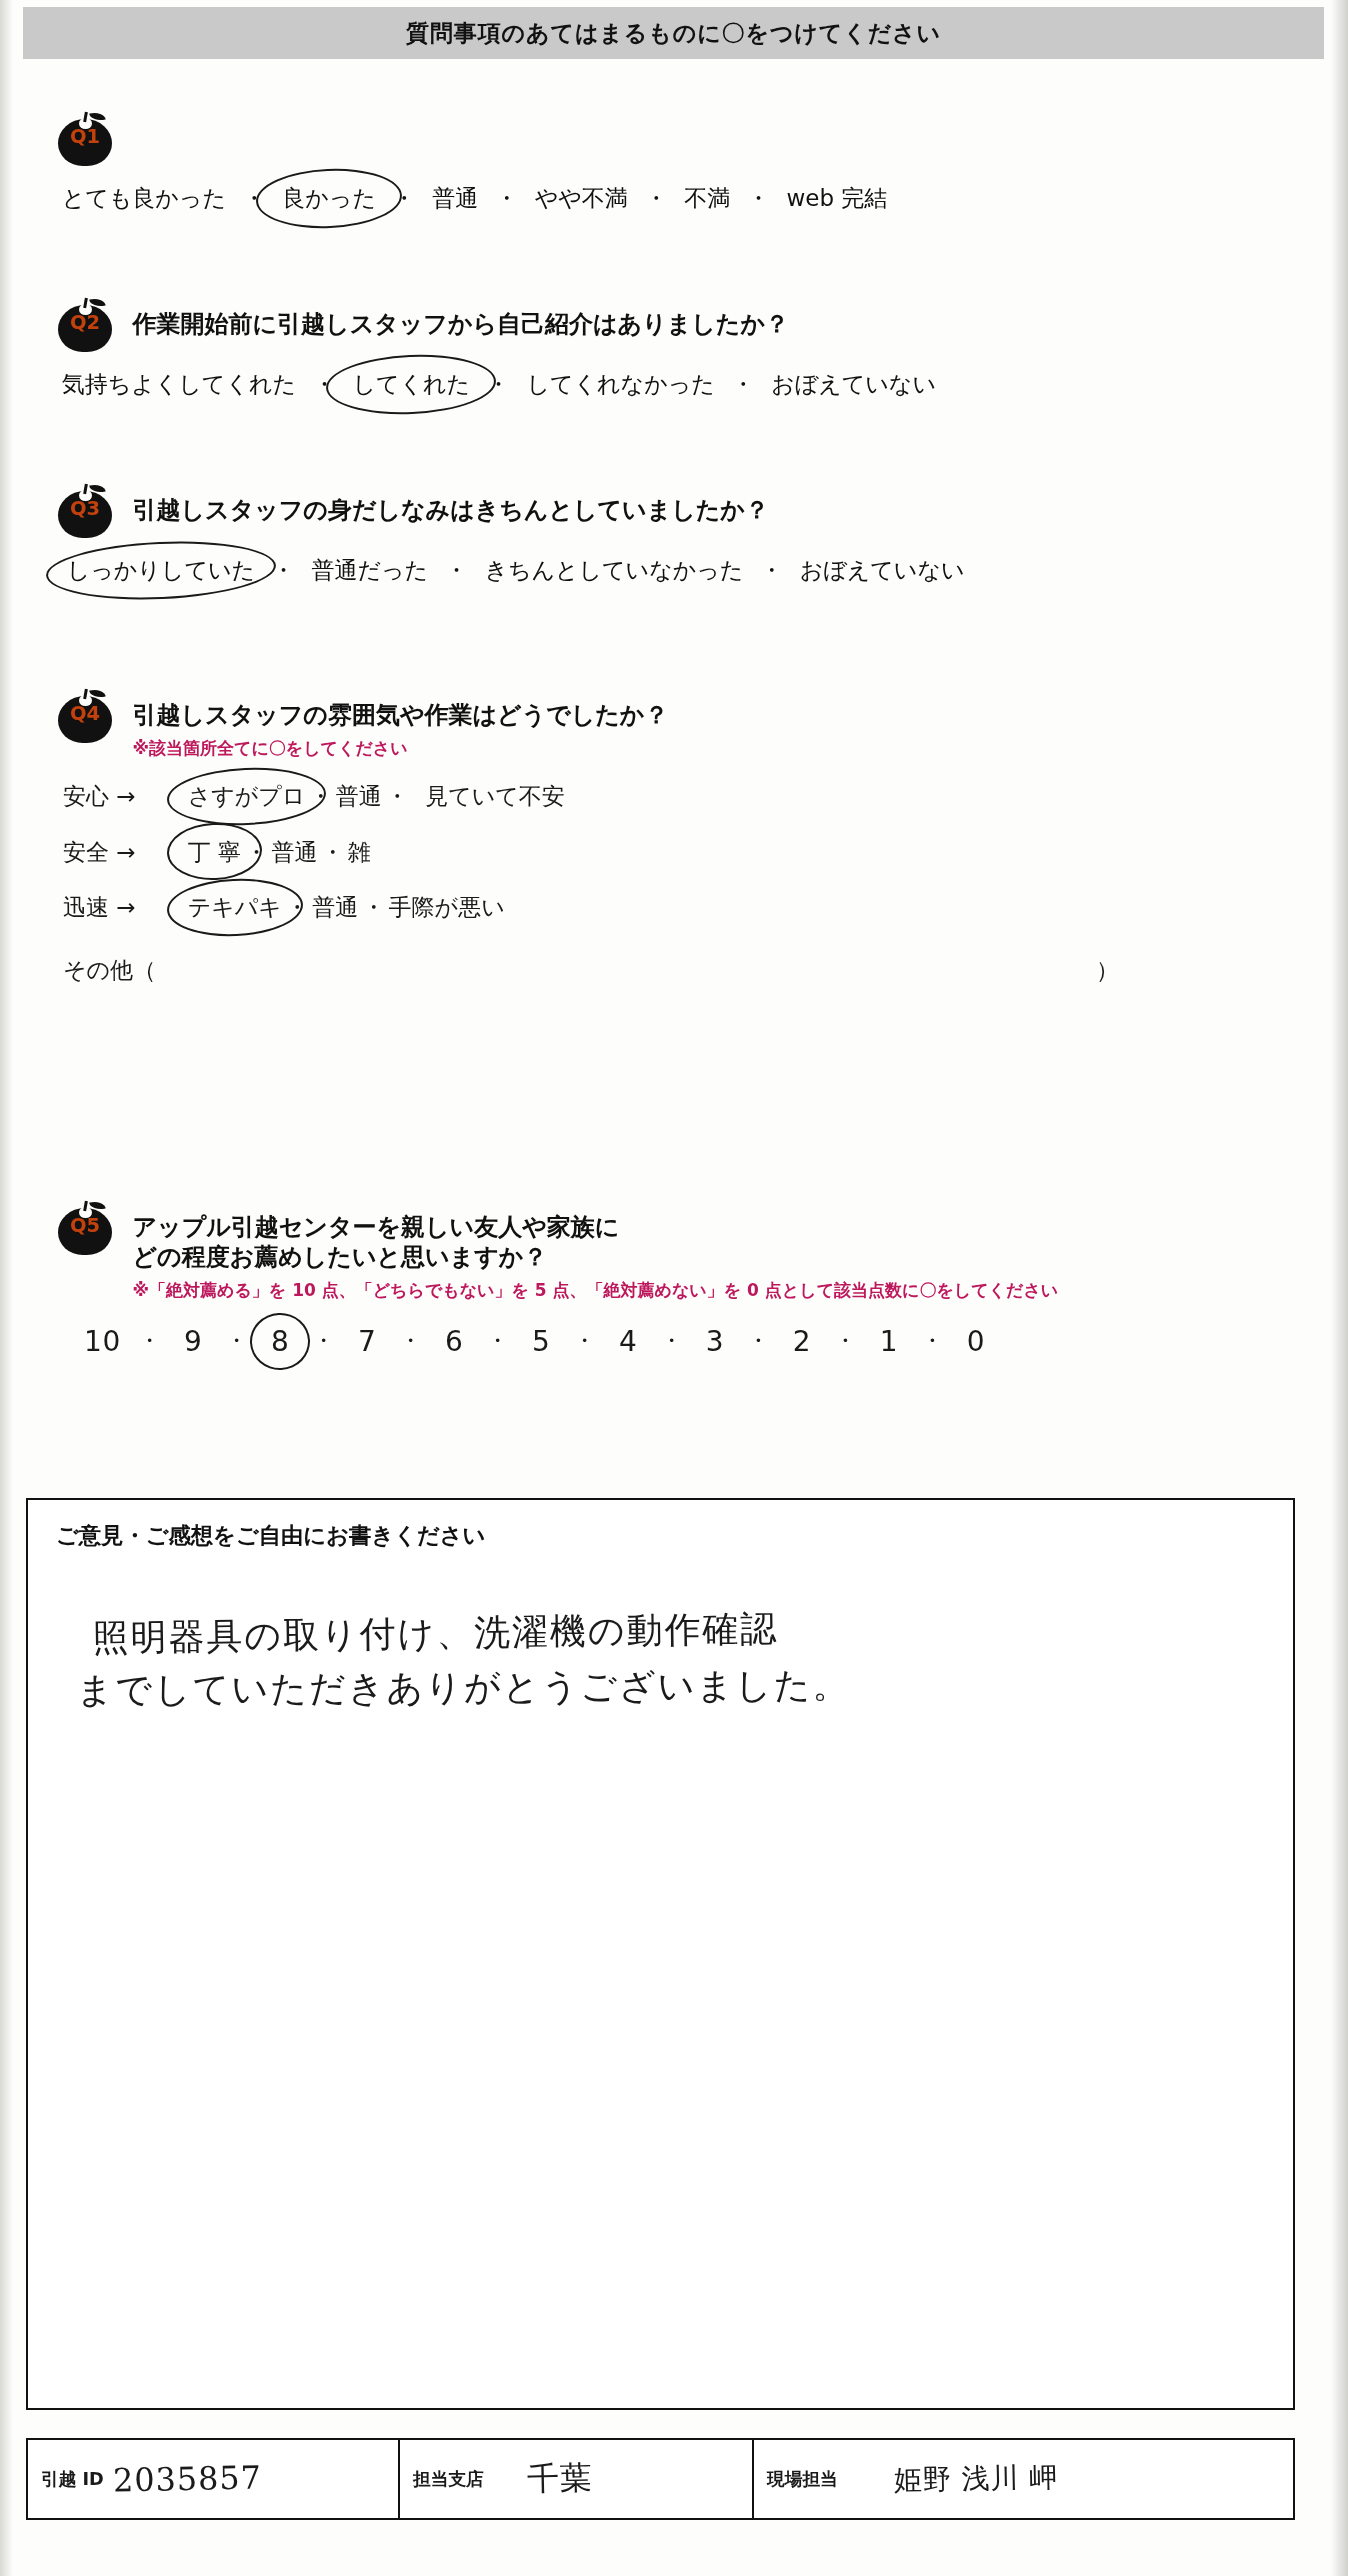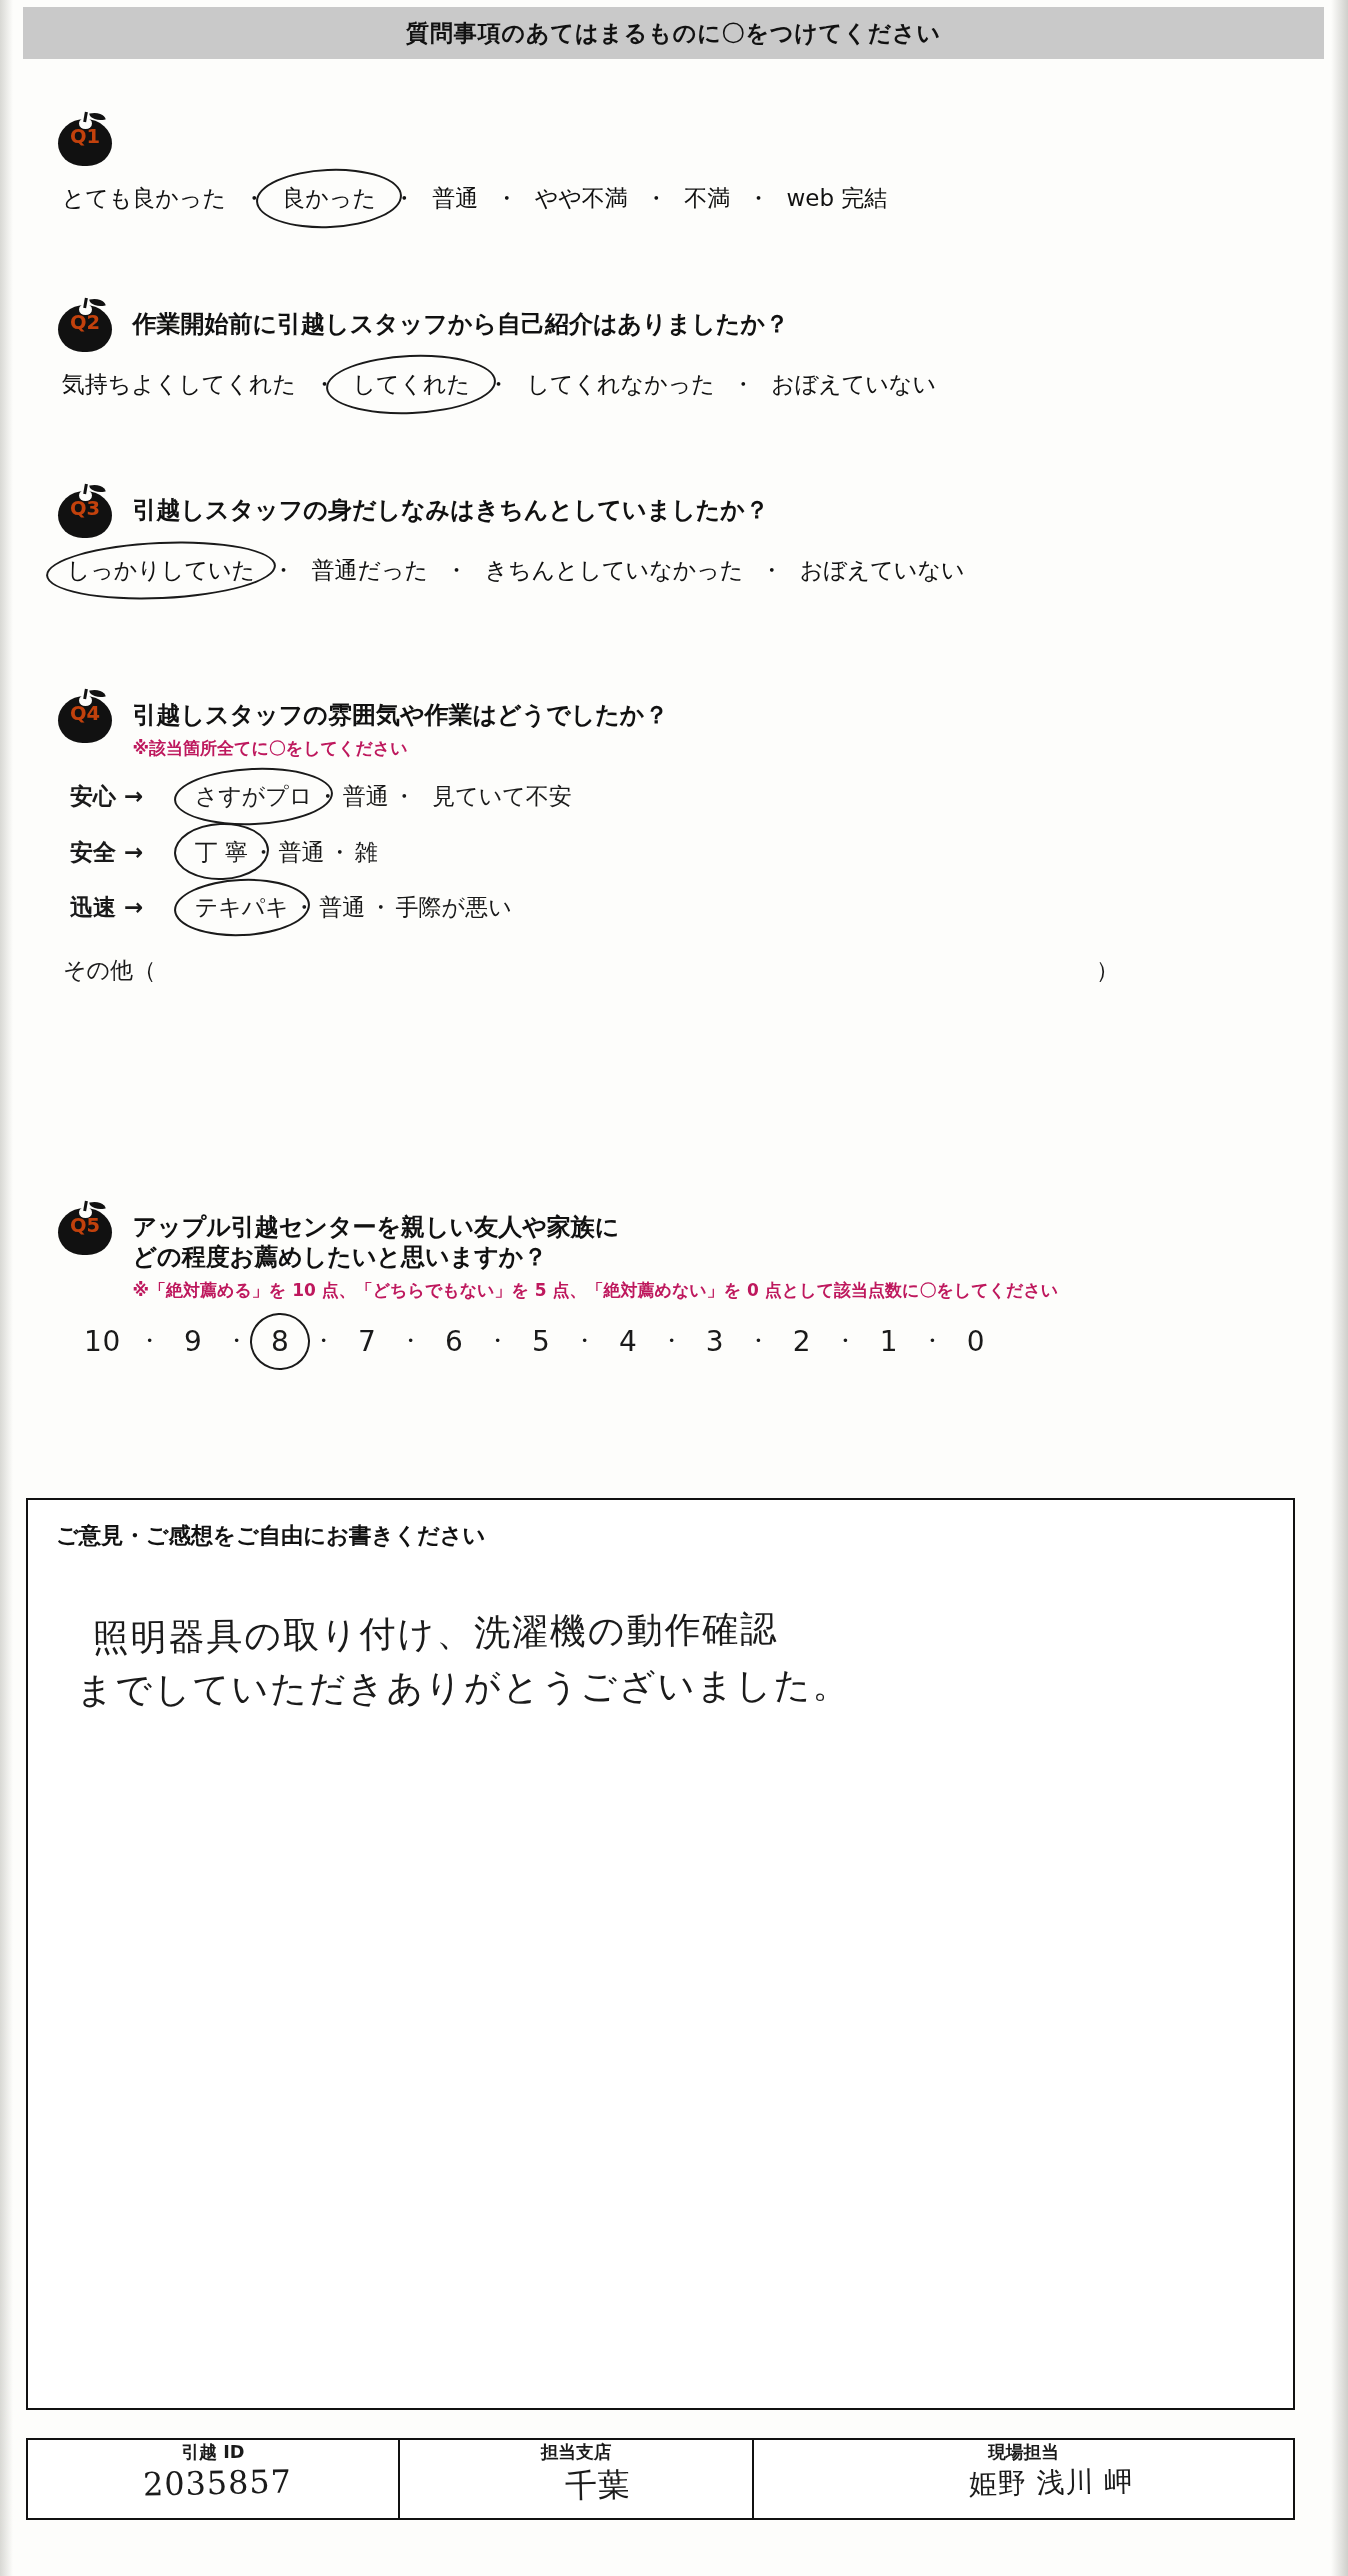--- a/index.html
+++ b/index.html
@@ -162,24 +162,23 @@
 
   
   .q4-sub {
     display: flex;
     align-items: center;
     font-size: 23px;
     margin-top: 20.5px;
     white-space: nowrap;
   }
   .q4-sub .lead {
-    font-weight: bold;
+    font-weight: normal;
     width: 121px;
     flex: 0 0 auto;
-    margin-left: 7px;
   }
   .q4-sub .arrow {
     margin-right: 20.5px;
   }
   .q4-other {
     display: flex;
     align-items: center;
     font-size: 23px;
     margin-top: 30px;
     white-space: nowrap;
@@ -264,21 +263,20 @@
     align-items: stretch;
     background: #fff;
   }
   .footer-cell {
     display: flex;
     align-items: center;
     padding: 0 13px;
     box-sizing: border-box;
     border-right: 2.8px solid #111;
     font-size: 18.6px;
-    flex-direction: column;
   }
   .footer-cell:last-child { border-right: none; }
   .fc-label { font-weight: bold; font-size: 17.7px; white-space: nowrap; }
   .fc-value {
     font-family: "DejaVu Serif", "Liberation Serif", serif;
     font-size: 32px;
     letter-spacing: 0.9px;
     color: #1b1b1b;
     transform: rotate(-1.2deg);
     margin-left: 9.3px;

